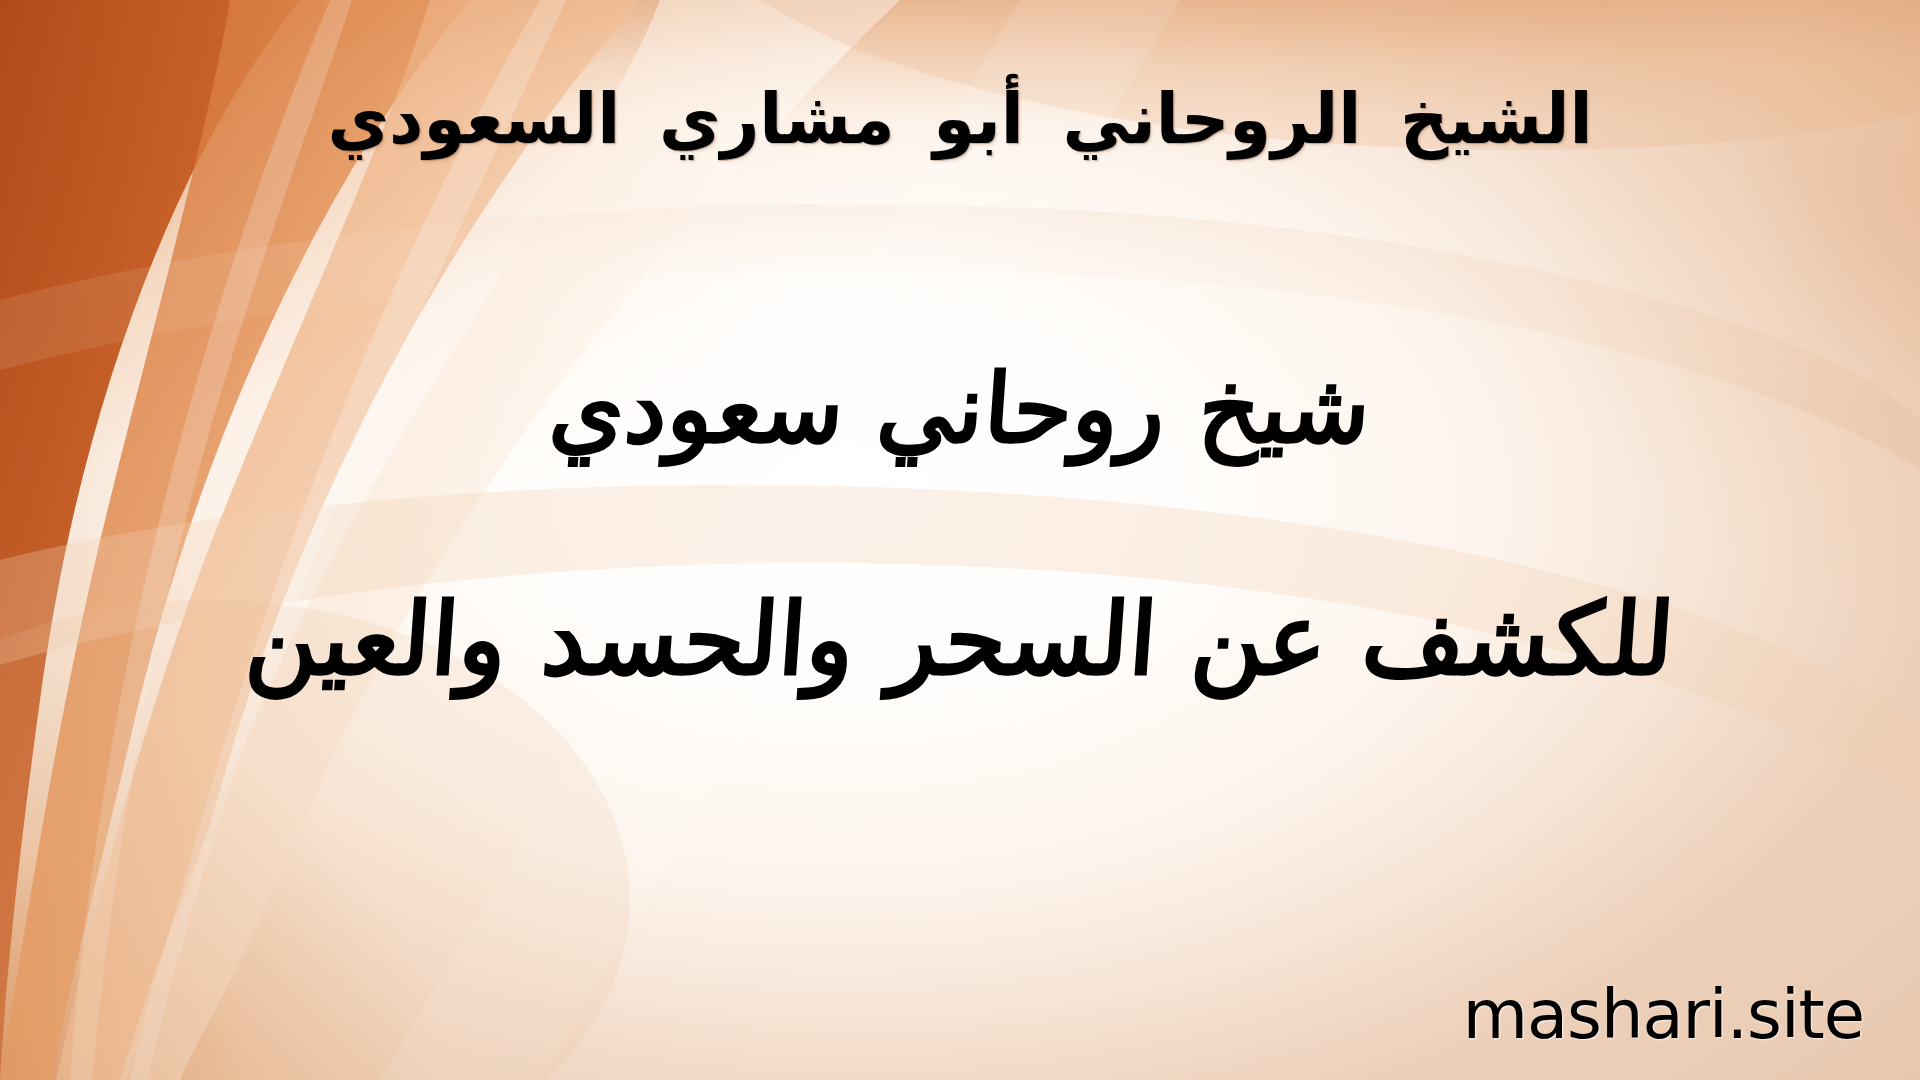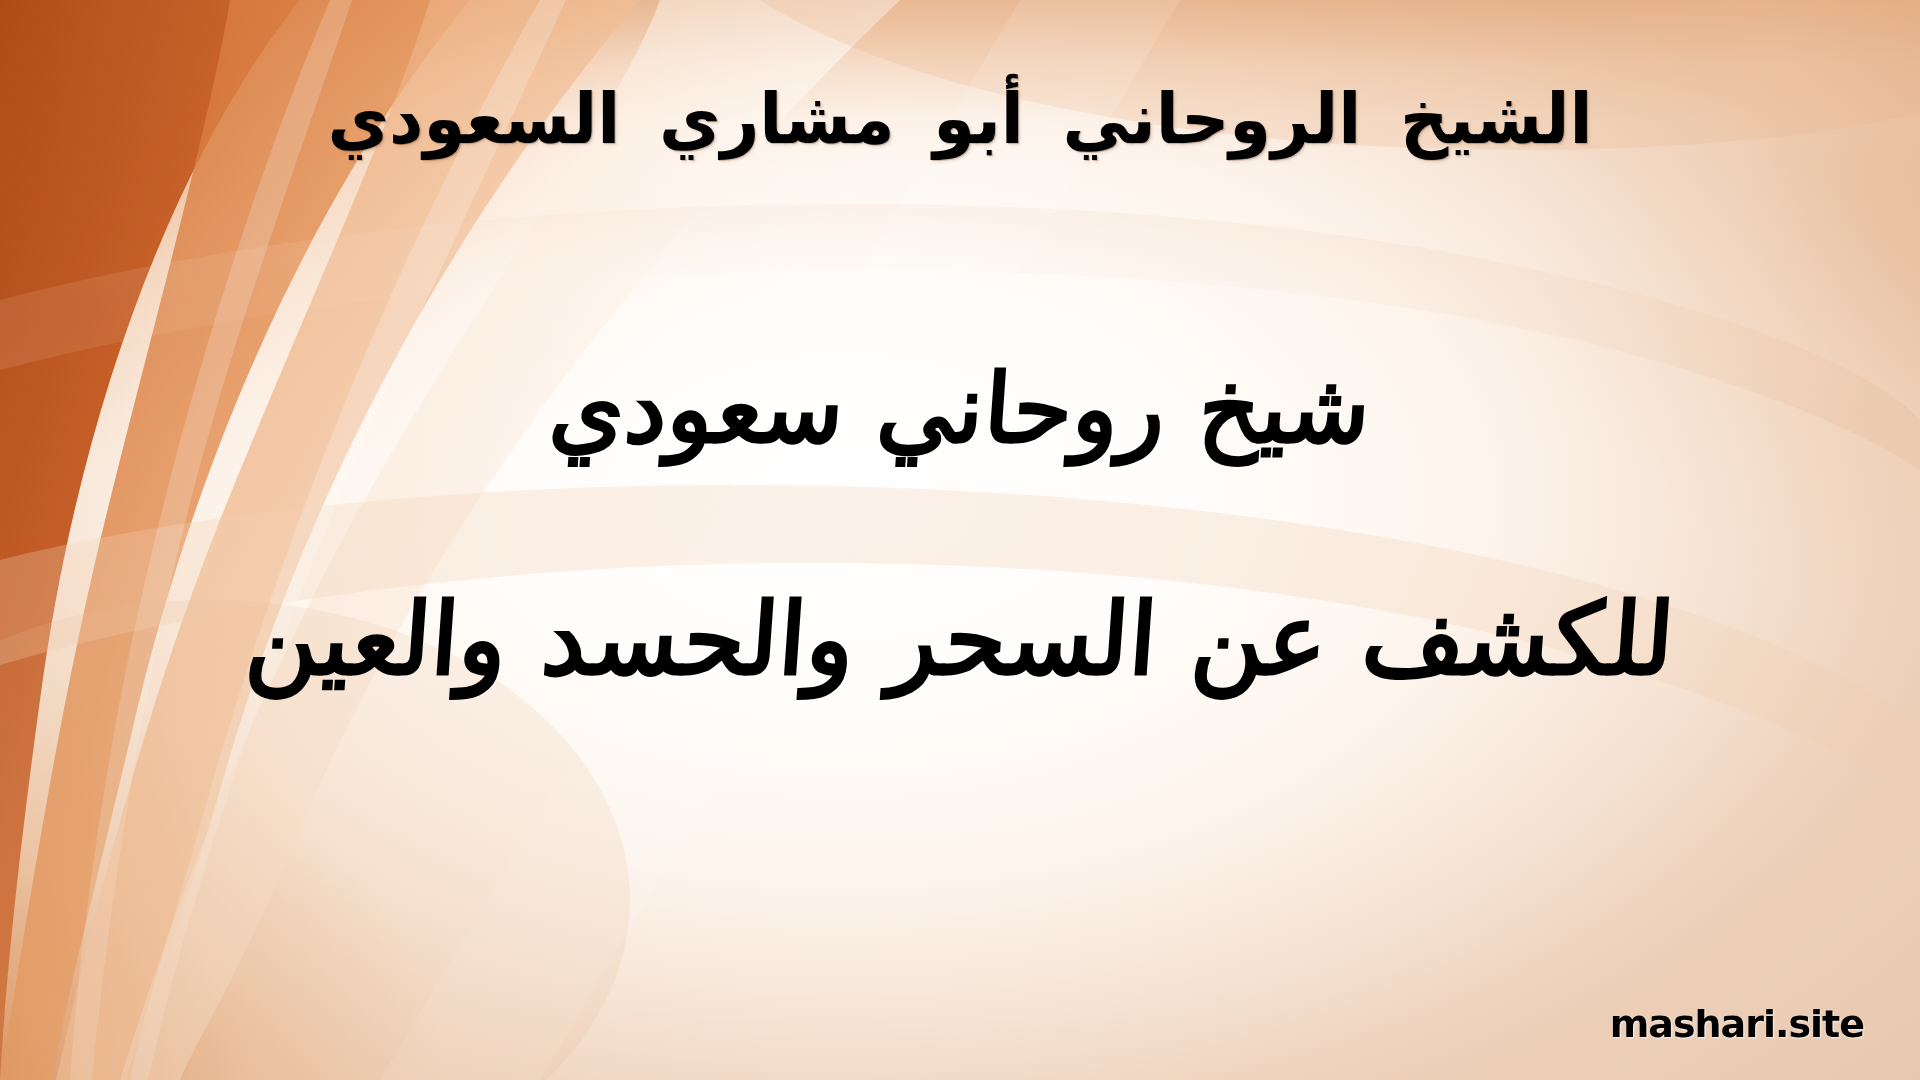--- a/index.html
+++ b/index.html
@@ -153,25 +153,25 @@
     font-size: 100px;
     font-weight: 700;
     letter-spacing: -2px;
     transform: skewX(-4deg);
   }
 
   
   .watermark {
     position: absolute;
     right: 56px;
-    bottom: 34px;
+    bottom: 26px;
     color: #000000;
     font-family: "DejaVu Sans", "Liberation Sans", sans-serif;
-    font-size: 38px;
-    font-weight: 700;
+    font-size: 67px;
+    font-weight: 400;
     letter-spacing: -1px;
     direction: ltr;
     text-shadow: 1px 1px 2px rgba(255,255,255,0.7);
   }
 </style>
 </head>
 <body>
 
 <div id="banner">
 

